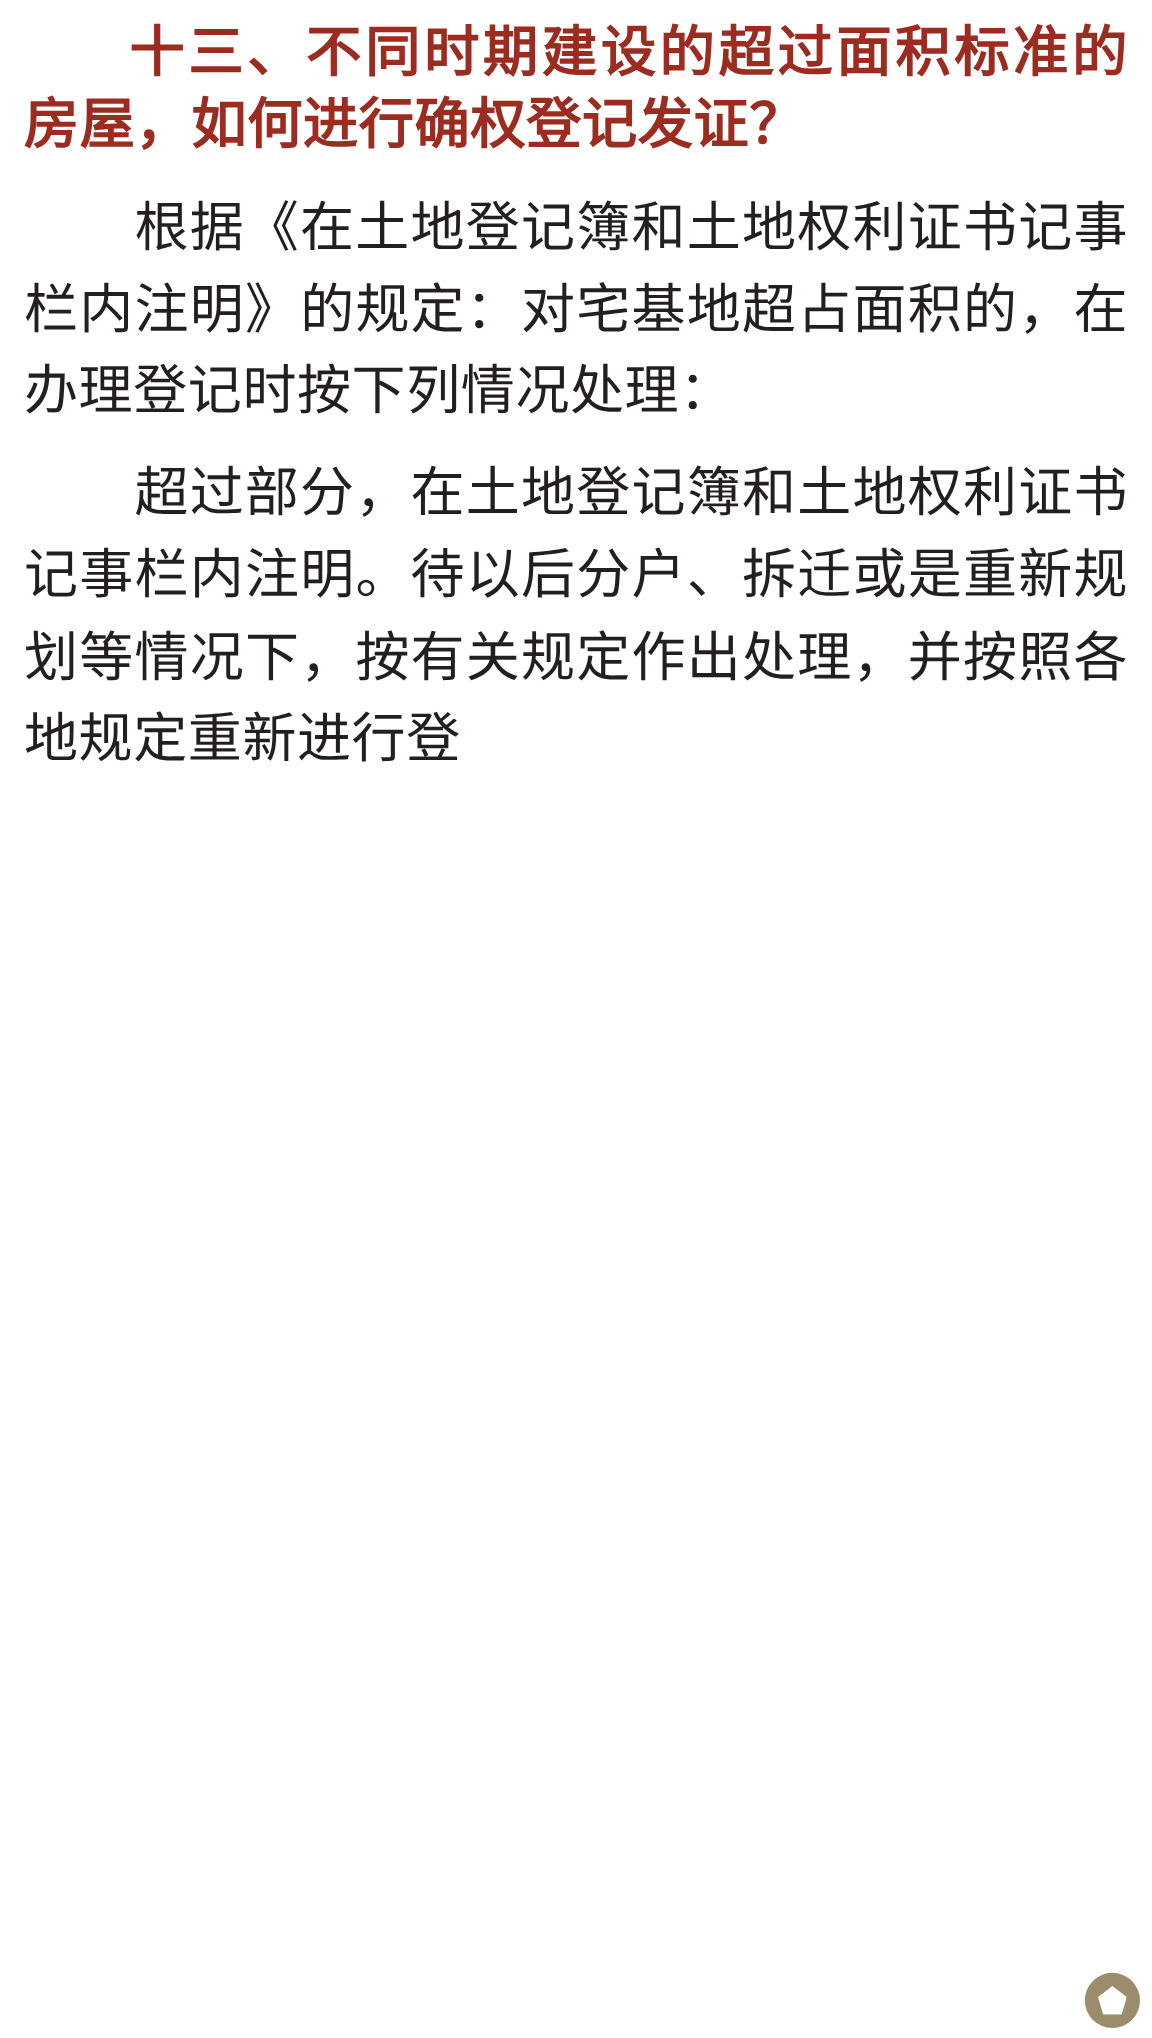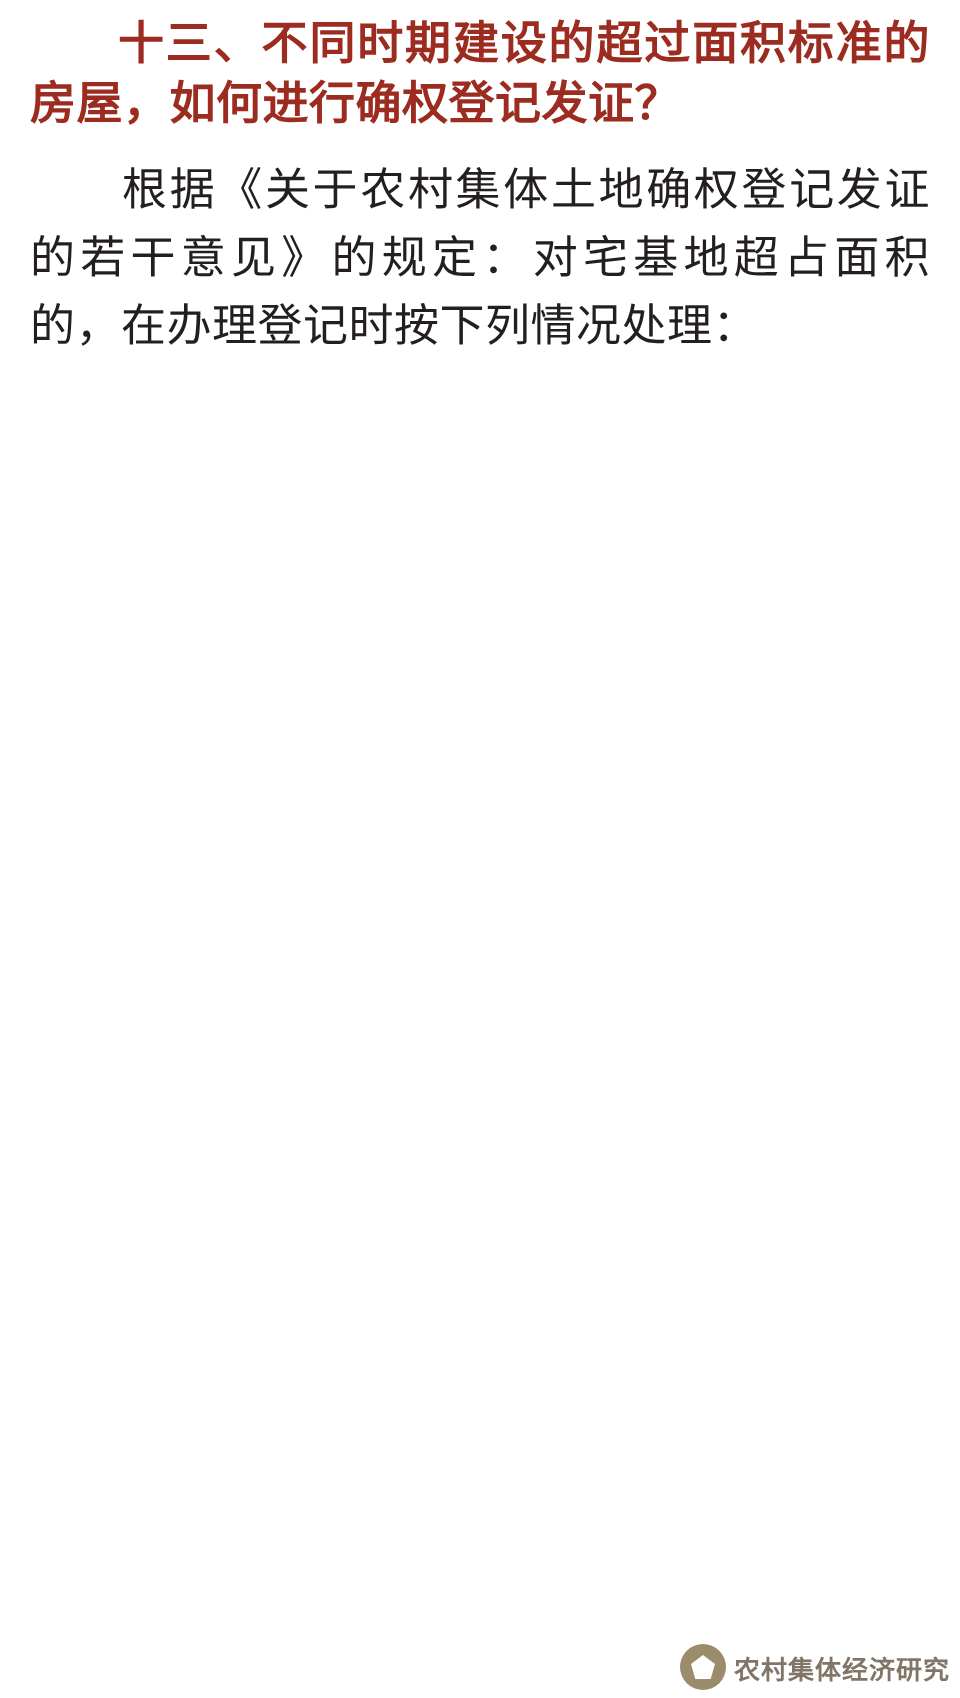--- a/index.html
+++ b/index.html
@@ -12,21 +12,21 @@
     background: #ffffff;
     font-family: "DejaVu Sans", "Liberation Sans", sans-serif;
     position: relative;
     overflow: hidden;
   }
   .page {
     position: relative;
     width: 960px;
     height: 1698px;
     box-sizing: border-box;
-    padding: 0 30px;
+    padding: 0 20px;
   }
   .article-title {
     color: #9c2b20;
     font-weight: bold;
     font-size: 46px;
     line-height: 1.30;
     letter-spacing: 0.5px;
     margin: 0;
     padding: 14px 0 6px 0;
     text-indent: 88px;
@@ -80,22 +80,22 @@
     white-space: nowrap;
   }
 </style>
 </head>
 <body>
 
 <div class="page">
 
   <h1 class="article-title">十三、不同时期建设的超过面积标准的房屋，如何进行确权登记发证？</h1>
 
-  <p class="body-para">根据《关于农村集体土地确权登记发证的若干意见》的规定：对宅基地超占面积的，在办理登记时按下列情况处理：</p>
+  <p class="body-para">根据《在土地登记簿和土地权利证书记事栏内注明》的规定：对宅基地超占面积的，在办理登记时按下列情况处理：</p>
 
 
+  <p class="body-para">超过部分，在土地登记簿和土地权利证书记事栏内注明。待以后分户、拆迁或是重新规划等情况下，按有关规定作出处理，并按照各地规定重新进行登</p>
 
   <div class="watermark">
     <span class="wm-badge"></span>
-    <span class="wm-text">农村集体经济研究</span>
   </div>
 
 </div>
 
 </body></html>

